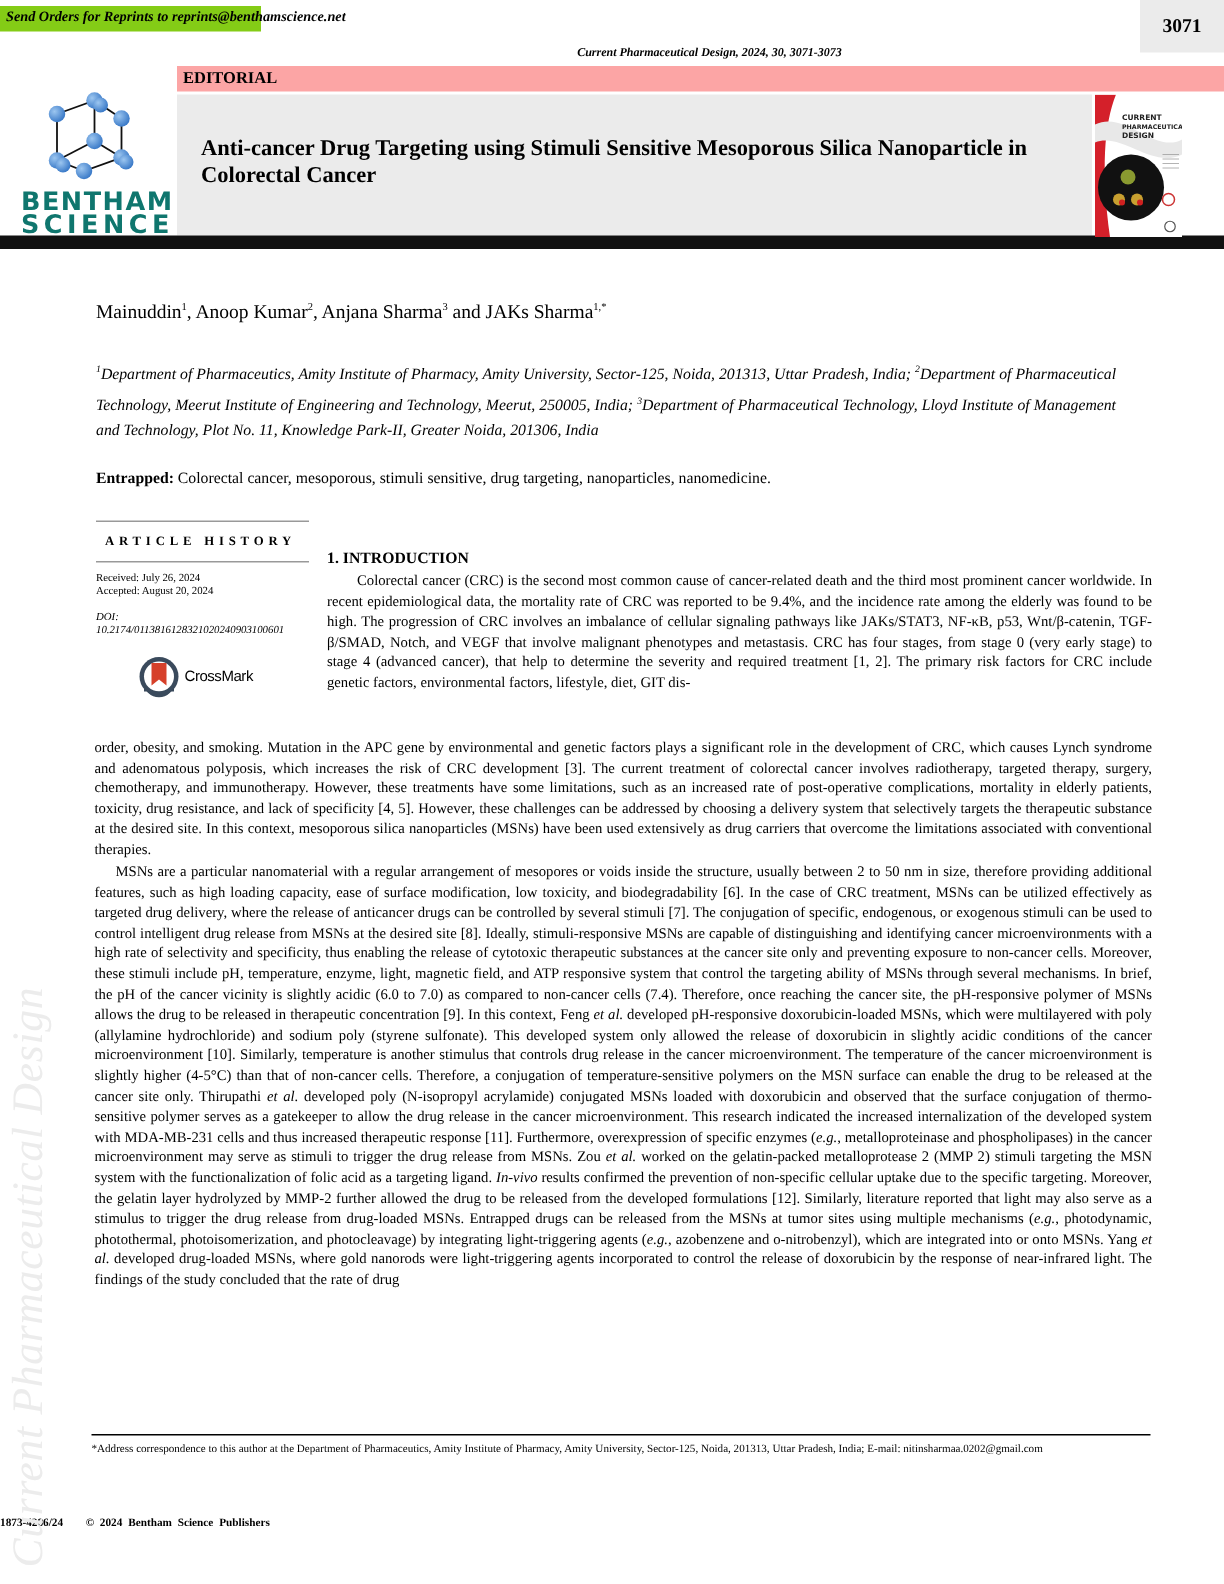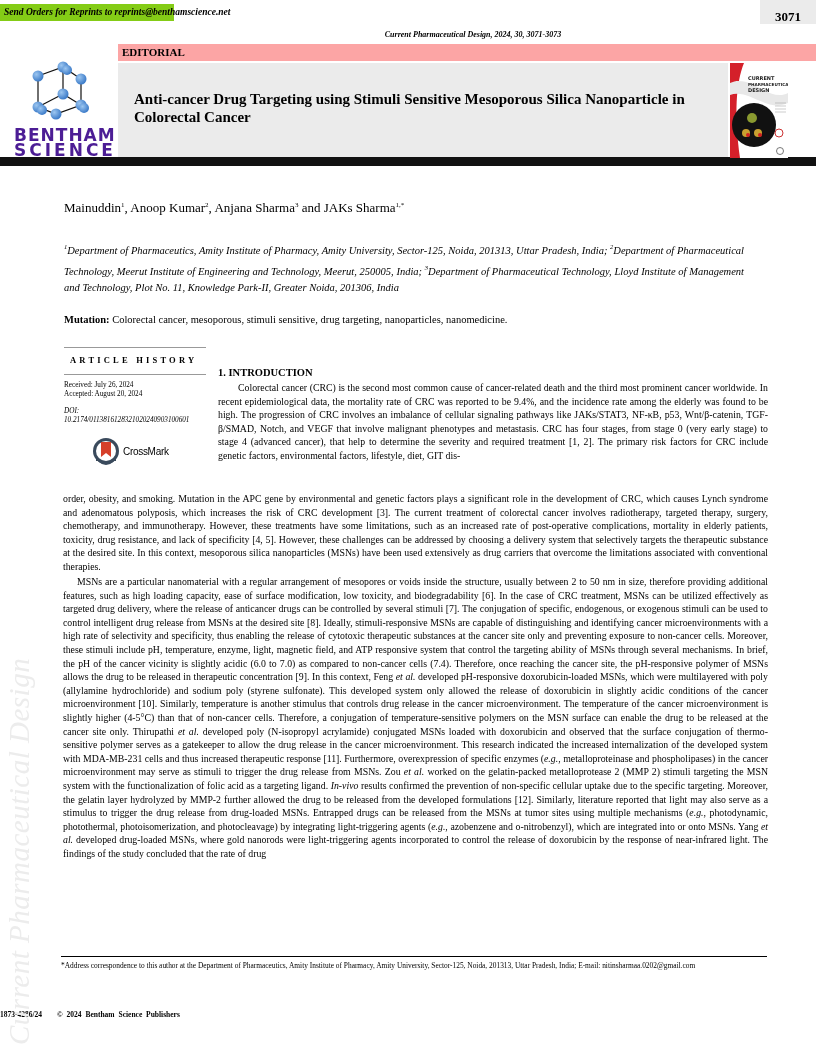--- a/index.html
+++ b/index.html
@@ -3,36 +3,36 @@
 <meta charset="utf-8">
 <style>
   html, body { margin: 0; padding: 0; background: #ffffff; }
   body { width: 816px; height: 1056px; position: relative; overflow: hidden;
          font-family: "Liberation Serif", serif; color: #000; }
   .abs { position: absolute; }
 
   
   #reprint { left: 0; top: 4px; height: 17px; width: 170px; background: #84cc16;
              font: italic bold 9.5px "Liberation Serif", serif; line-height: 17px; padding-left: 4px; white-space: nowrap; }
-  #page-num-box { left: 760px; top: 0; width: 56px; height: 24px; background: #ebebeb;
+  #page-num-box { left: 760px; top: 0; width: 56px; height: 35px; background: #ebebeb;
                   font: bold 13px "Liberation Serif", serif; text-align: center; line-height: 33px; }
   #journal-ref { left: 0; width: 816px; top: 30px; text-align: center;
                  font: italic bold 8px "Liberation Serif", serif; padding-left: 130px; box-sizing: border-box; }
 
   
   #editorial-bar { left: 118px; top: 44px; width: 698px; height: 17px; background: #fca5a5;
                    font: bold 11px "Liberation Serif", serif; line-height: 17px; padding-left: 4px; box-sizing: border-box; }
   #title-band { left: 118px; top: 63px; width: 610px; height: 94px; background: #ebebeb; }
   #article-title { left: 134px; top: 90px; width: 590px;
                    font: bold 15px "Liberation Serif", serif; line-height: 18px; }
   #black-rule { left: 0; top: 157px; width: 816px; height: 9px; background: #111; }
 
   
   #logo { left: 10px; top: 60px; width: 110px; height: 100px; }
-  #logo-text { left: 14px; top: 128px; font: bold 17px "DejaVu Sans", sans-serif; color: #4c1d95;
+  #logo-text { left: 14px; top: 128px; font: bold 17px "DejaVu Sans", sans-serif; color: #0f766e;
                letter-spacing: 1px; line-height: 15px; }
 
   
   #cover { left: 730px; top: 63px; width: 58px; height: 95px; background: #fff; overflow: hidden; }
 
   
   #authors { left: 64px; top: 200px; font-size: 13px; }
   #affil { left: 64px; top: 238px; width: 680px; font: italic 10.5px "Liberation Serif", serif; line-height: 17px; text-align: justify; }
   #keywords { left: 64px; top: 314px; font-size: 10.5px; }
 
@@ -133,21 +133,21 @@
 
 <div id="authors" class="abs">
   <span>Mainuddin</span><sup style="font-size:7px">1</sup><span>, </span><span>Anoop Kumar</span><sup style="font-size:7px">2</sup><span>, </span><span>Anjana Sharma</span><sup style="font-size:7px">3</sup><span> and </span><span>JAKs Sharma</span><sup style="font-size:7px">1,*</sup>
 </div>
 
 <div id="affil" class="abs">
   <sup style="font-size:6.5px">1</sup><span>Department of Pharmaceutics, Amity Institute of Pharmacy, Amity University, Sector-125, Noida, 201313, Uttar Pradesh, India; </span><sup style="font-size:6.5px">2</sup><span>Department of Pharmaceutical Technology, Meerut Institute of Engineering and Technology, Meerut, 250005, India; </span><sup style="font-size:6.5px">3</sup><span>Department of Pharmaceutical Technology, Lloyd Institute of Management and Technology, Plot No. 11, Knowledge Park-II, Greater Noida, 201306, India</span>
 </div>
 
 <div id="keywords" class="abs">
-  <b>Mutation:</b><span> Colorectal cancer, mesoporous, stimuli sensitive, drug targeting, nanoparticles, nanomedicine.</span>
+  <b>Entrapped:</b><span> Colorectal cancer, mesoporous, stimuli sensitive, drug targeting, nanoparticles, nanomedicine.</span>
 </div>
 
 <div id="ah-top-line" class="abs hr-line"></div>
 <div id="ah-title" class="abs">ARTICLE HISTORY</div>
 <div id="ah-bottom-line" class="abs hr-line"></div>
 <div id="ah-dates" class="abs">
   <div>Received: July 26, 2024</div>
   <div>Accepted: August 20, 2024</div>
 </div>
 <div id="ah-doi" class="abs">

